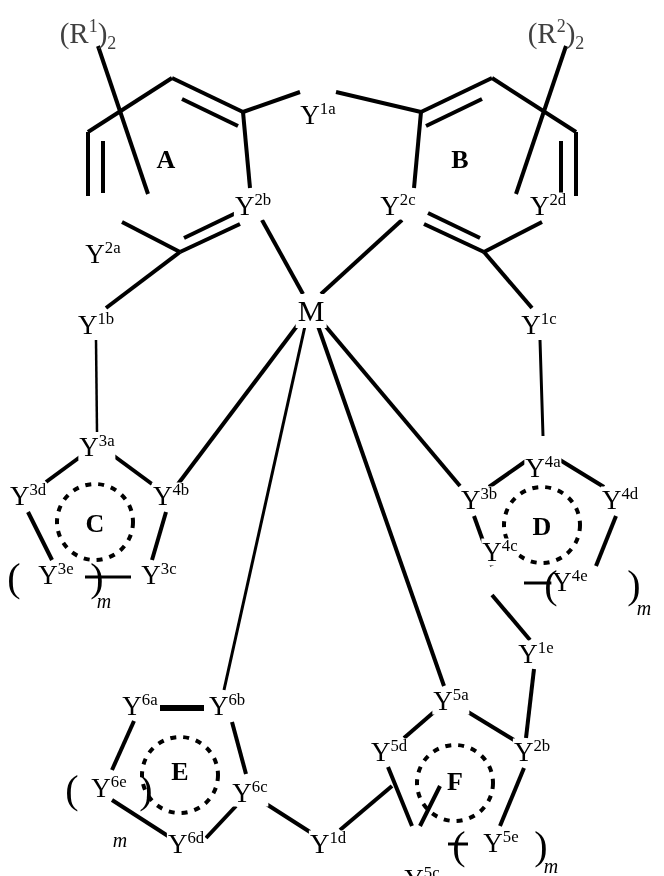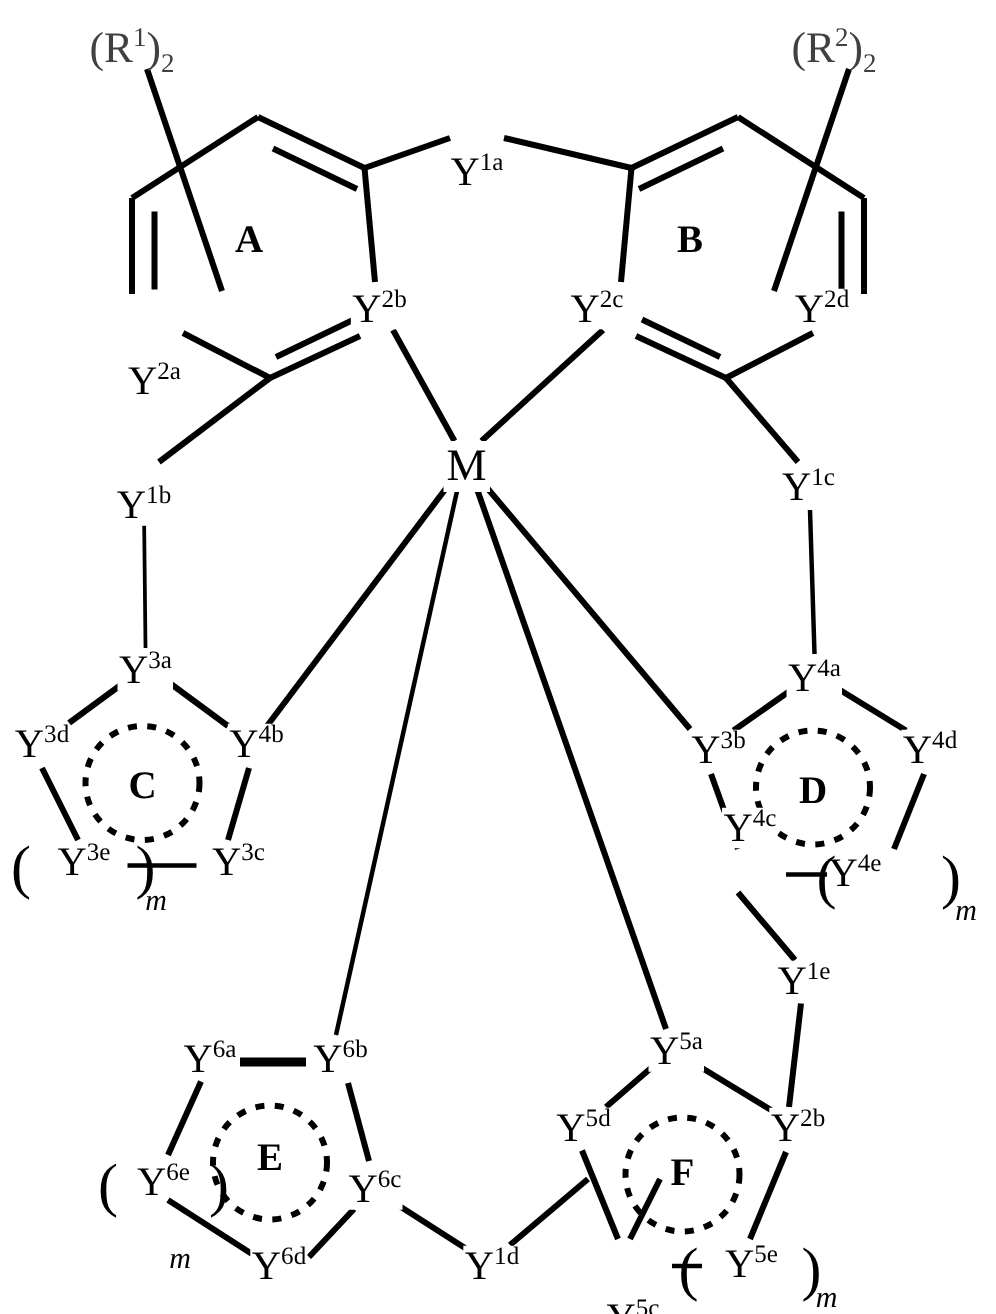--- a/index.html
+++ b/index.html
@@ -183,33 +183,33 @@
   <div class="ringlabel" style="left:455px; top:782px;">F</div>
 
   <div class="metal" style="left:311px; top:311px;">M</div>
 
   <div class="atom" style="left:318px; top:83px;margin-top:32px;">Y<sup>1a</sup></div>
   <div class="atom" style="left:103px; top:206px;margin-top:48px;">Y<sup>2a</sup></div>
   <div class="atom" style="left:253px; top:206px;">Y<sup>2b</sup></div>
   <div class="atom" style="left:398px; top:206px;">Y<sup>2c</sup></div>
   <div class="atom" style="left:548px; top:206px;">Y<sup>2d</sup></div>
 
-  <div class="atom" style="left:96px; top:325px;margin-top:12px;">Y<sup>1b</sup></div>
+  <div class="atom" style="left:96px; top:325px;">Y<sup>1b</sup></div>
   <div class="atom" style="left:539px; top:325px;">Y<sup>1c</sup></div>
 
   <div class="atom" style="left:97px; top:447px;">Y<sup>3a</sup></div>
   <div class="atom" style="left:171px; top:496px;">Y<sup>4b</sup></div>
   <div class="atom" style="left:159px; top:575px;">Y<sup>3c</sup></div>
   <div class="atom" style="left:28px; top:496px;">Y<sup>3d</sup></div>
   <div class="atom" style="left:56px; top:575px;">Y<sup>3e</sup></div>
   <div class="paren" style="left:14px; top:578px;">(</div>
   <div class="paren" style="left:97px; top:578px;">)</div>
   <div class="mrep" style="left:104px; top:601px;">m</div>
 
-  <div class="atom" style="left:543px; top:452px;">Y<sup>4a</sup></div>
+  <div class="atom" style="left:543px; top:468px;">Y<sup>4a</sup></div>
   <div class="atom" style="left:479px; top:500px;">Y<sup>3b</sup></div>
   <div class="atom" style="left:500px; top:552px;">Y<sup>4c</sup></div>
   <div class="atom" style="left:620px; top:500px;">Y<sup>4d</sup></div>
   <div class="atom" style="left:570px; top:582px;text-align:right;">Y<sup>4e</sup></div>
   <div class="paren" style="left:551px; top:585px;">(</div>
   <div class="paren" style="left:634px; top:585px;">)</div>
   <div class="mrep" style="left:644px; top:608px;">m</div>
 
   <div class="atom" style="left:536px; top:654px;">Y<sup>1e</sup></div>
 

